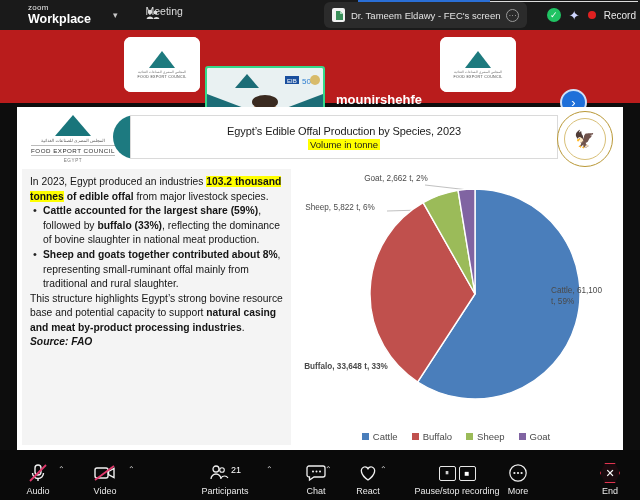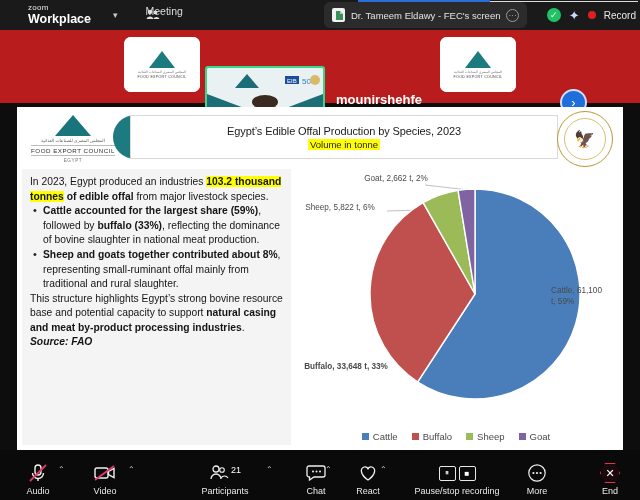--- a/index.html
+++ b/index.html
@@ -418,21 +418,21 @@
     <div class="tb-item" style="left:394px; width:126px">
       <div class="ic">
         <div class="rec-btns">
           <div>⏸</div>
           <div>■</div>
         </div>
       </div>
       <div class="tl">Pause/stop recording</div>
     </div>
 
-    <div class="tb-item" style="left:504px">
+    <div class="tb-item" style="left:485px">
       <div class="ic">
         <svg width="20" height="20" viewBox="0 0 20 20">
           <circle cx="10" cy="10" r="8.2" fill="none" stroke="#f0f0f0" stroke-width="1.2"></circle>
           <circle cx="6.4" cy="10" r="1.1" fill="#f0f0f0"></circle>
             <circle cx="10" cy="10" r="1.1" fill="#f0f0f0"></circle>
           <circle cx="13.6" cy="10" r="1.1" fill="#f0f0f0"></circle>
         </svg>
       </div>
       <div class="tl">More</div>
     </div>

